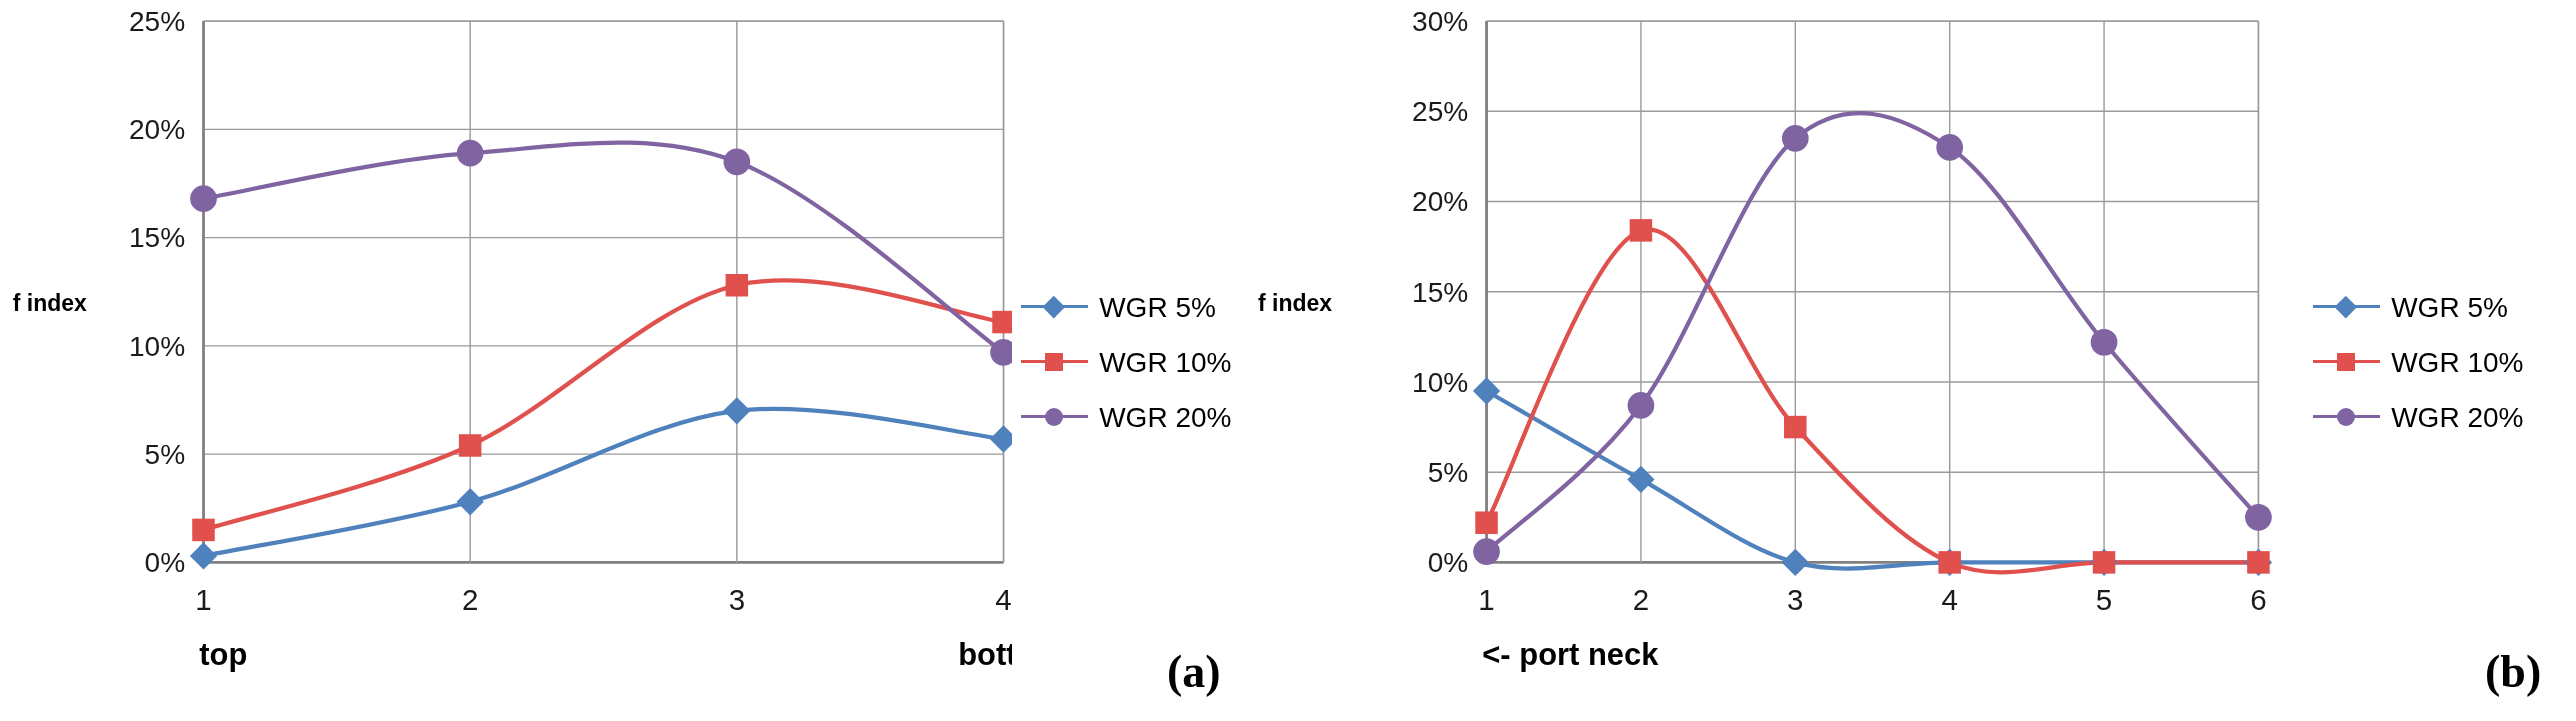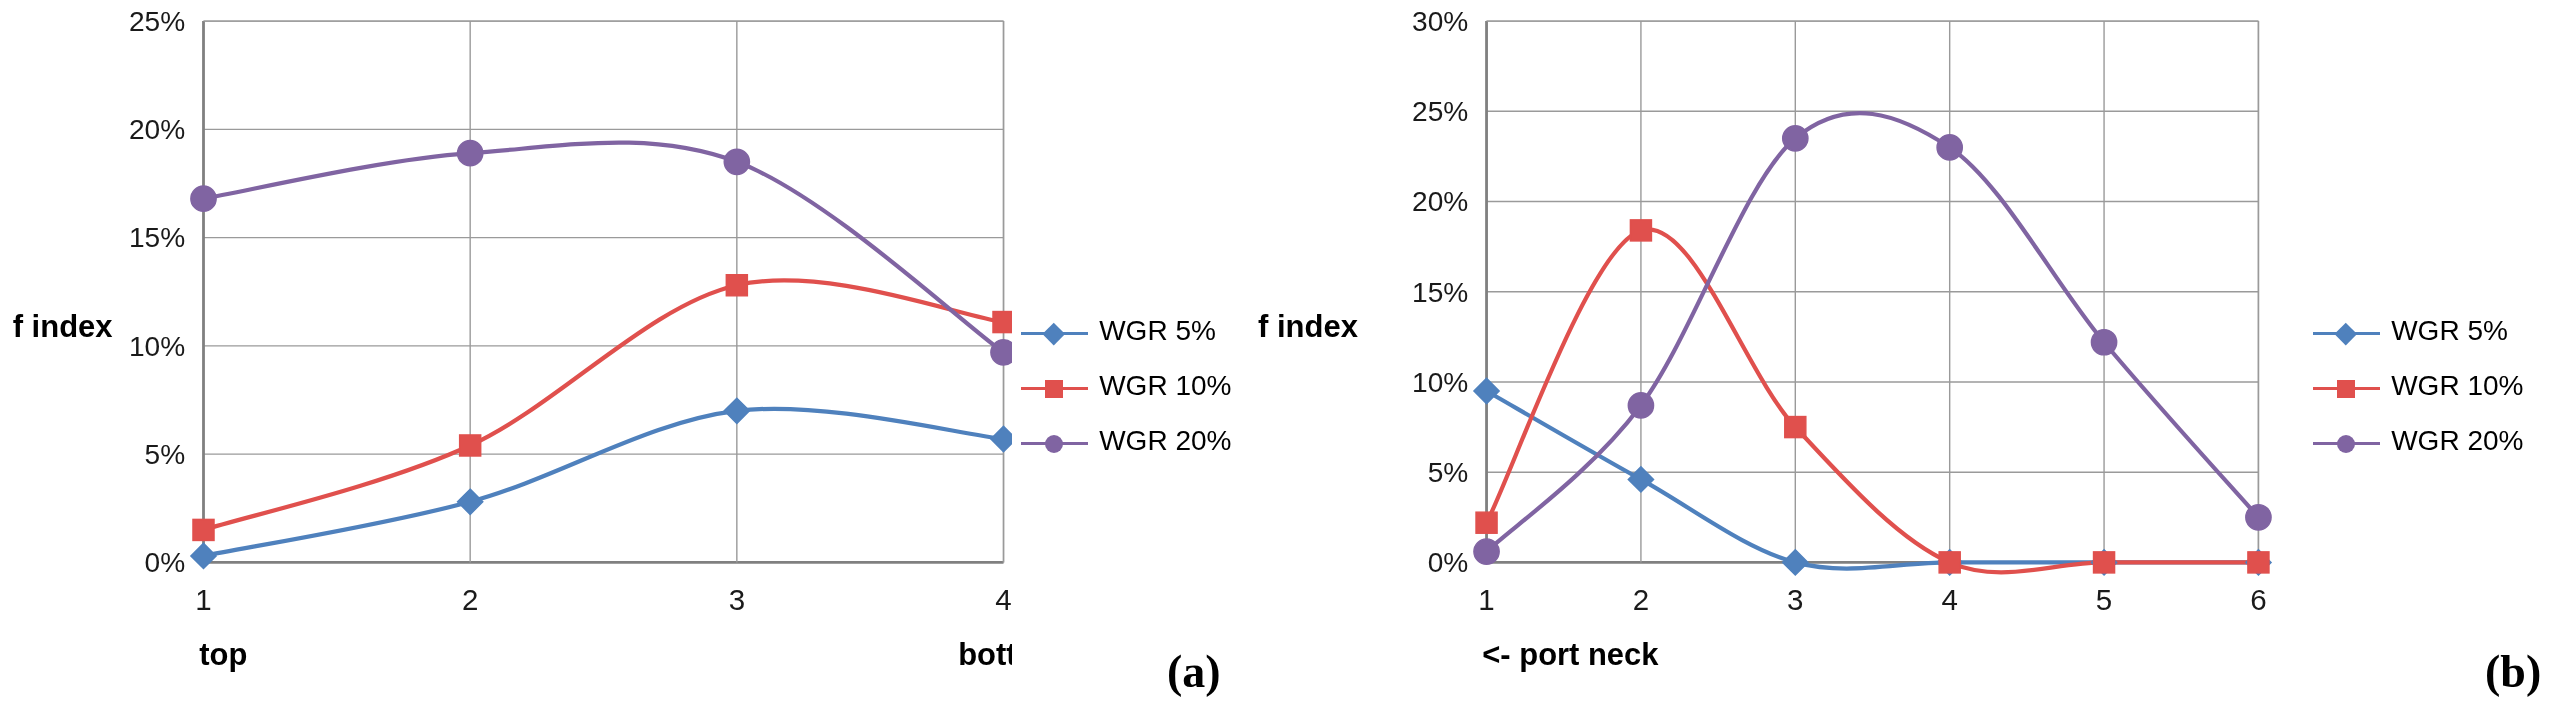--- a/index.html
+++ b/index.html
@@ -7,32 +7,31 @@
   .page{position:relative;width:2576px;height:722px;background:#fff;}
 
   .panel{position:absolute;top:0;height:722px;}
   #panel-a{left:0;width:1286px;}
   #panel-b{left:1290px;width:1286px;}
 
   .axis-title{
     position:absolute;
     font-weight:bold;
     color:#000;
-    font-size:31px;
+    font-size:23px;
     letter-spacing:0px;
     white-space:nowrap;
     font-family:"Liberation Sans",sans-serif;
-    margin-top:19px;
   }
 
   .plot-wrap{position:absolute;}
   .plot-svg{display:block;}
 
   .legend{position:absolute;}
-  .legend-row{display:flex;align-items:flex-end;height:55px;}
+  .legend-row{display:flex;align-items:flex-start;height:55px;}
   .legend-swatch{width:67px;height:28px;position:relative;flex:0 0 auto;}
   .legend-line{position:absolute;left:0;top:12.7px;width:67px;height:3.5px;}
   .legend-mark{position:absolute;left:24px;top:5.6px;width:18.3px;height:18.3px;}
   .legend-mark.diamond{transform:rotate(45deg);width:15.5px;height:15.5px;left:25px;top:7px;}
   .legend-mark.circle{border-radius:50%;}
   .legend-label{
     font-size:28px;color:#000;margin-left:11.2px;white-space:nowrap;
     font-family:"Liberation Sans",sans-serif;
   }
 

